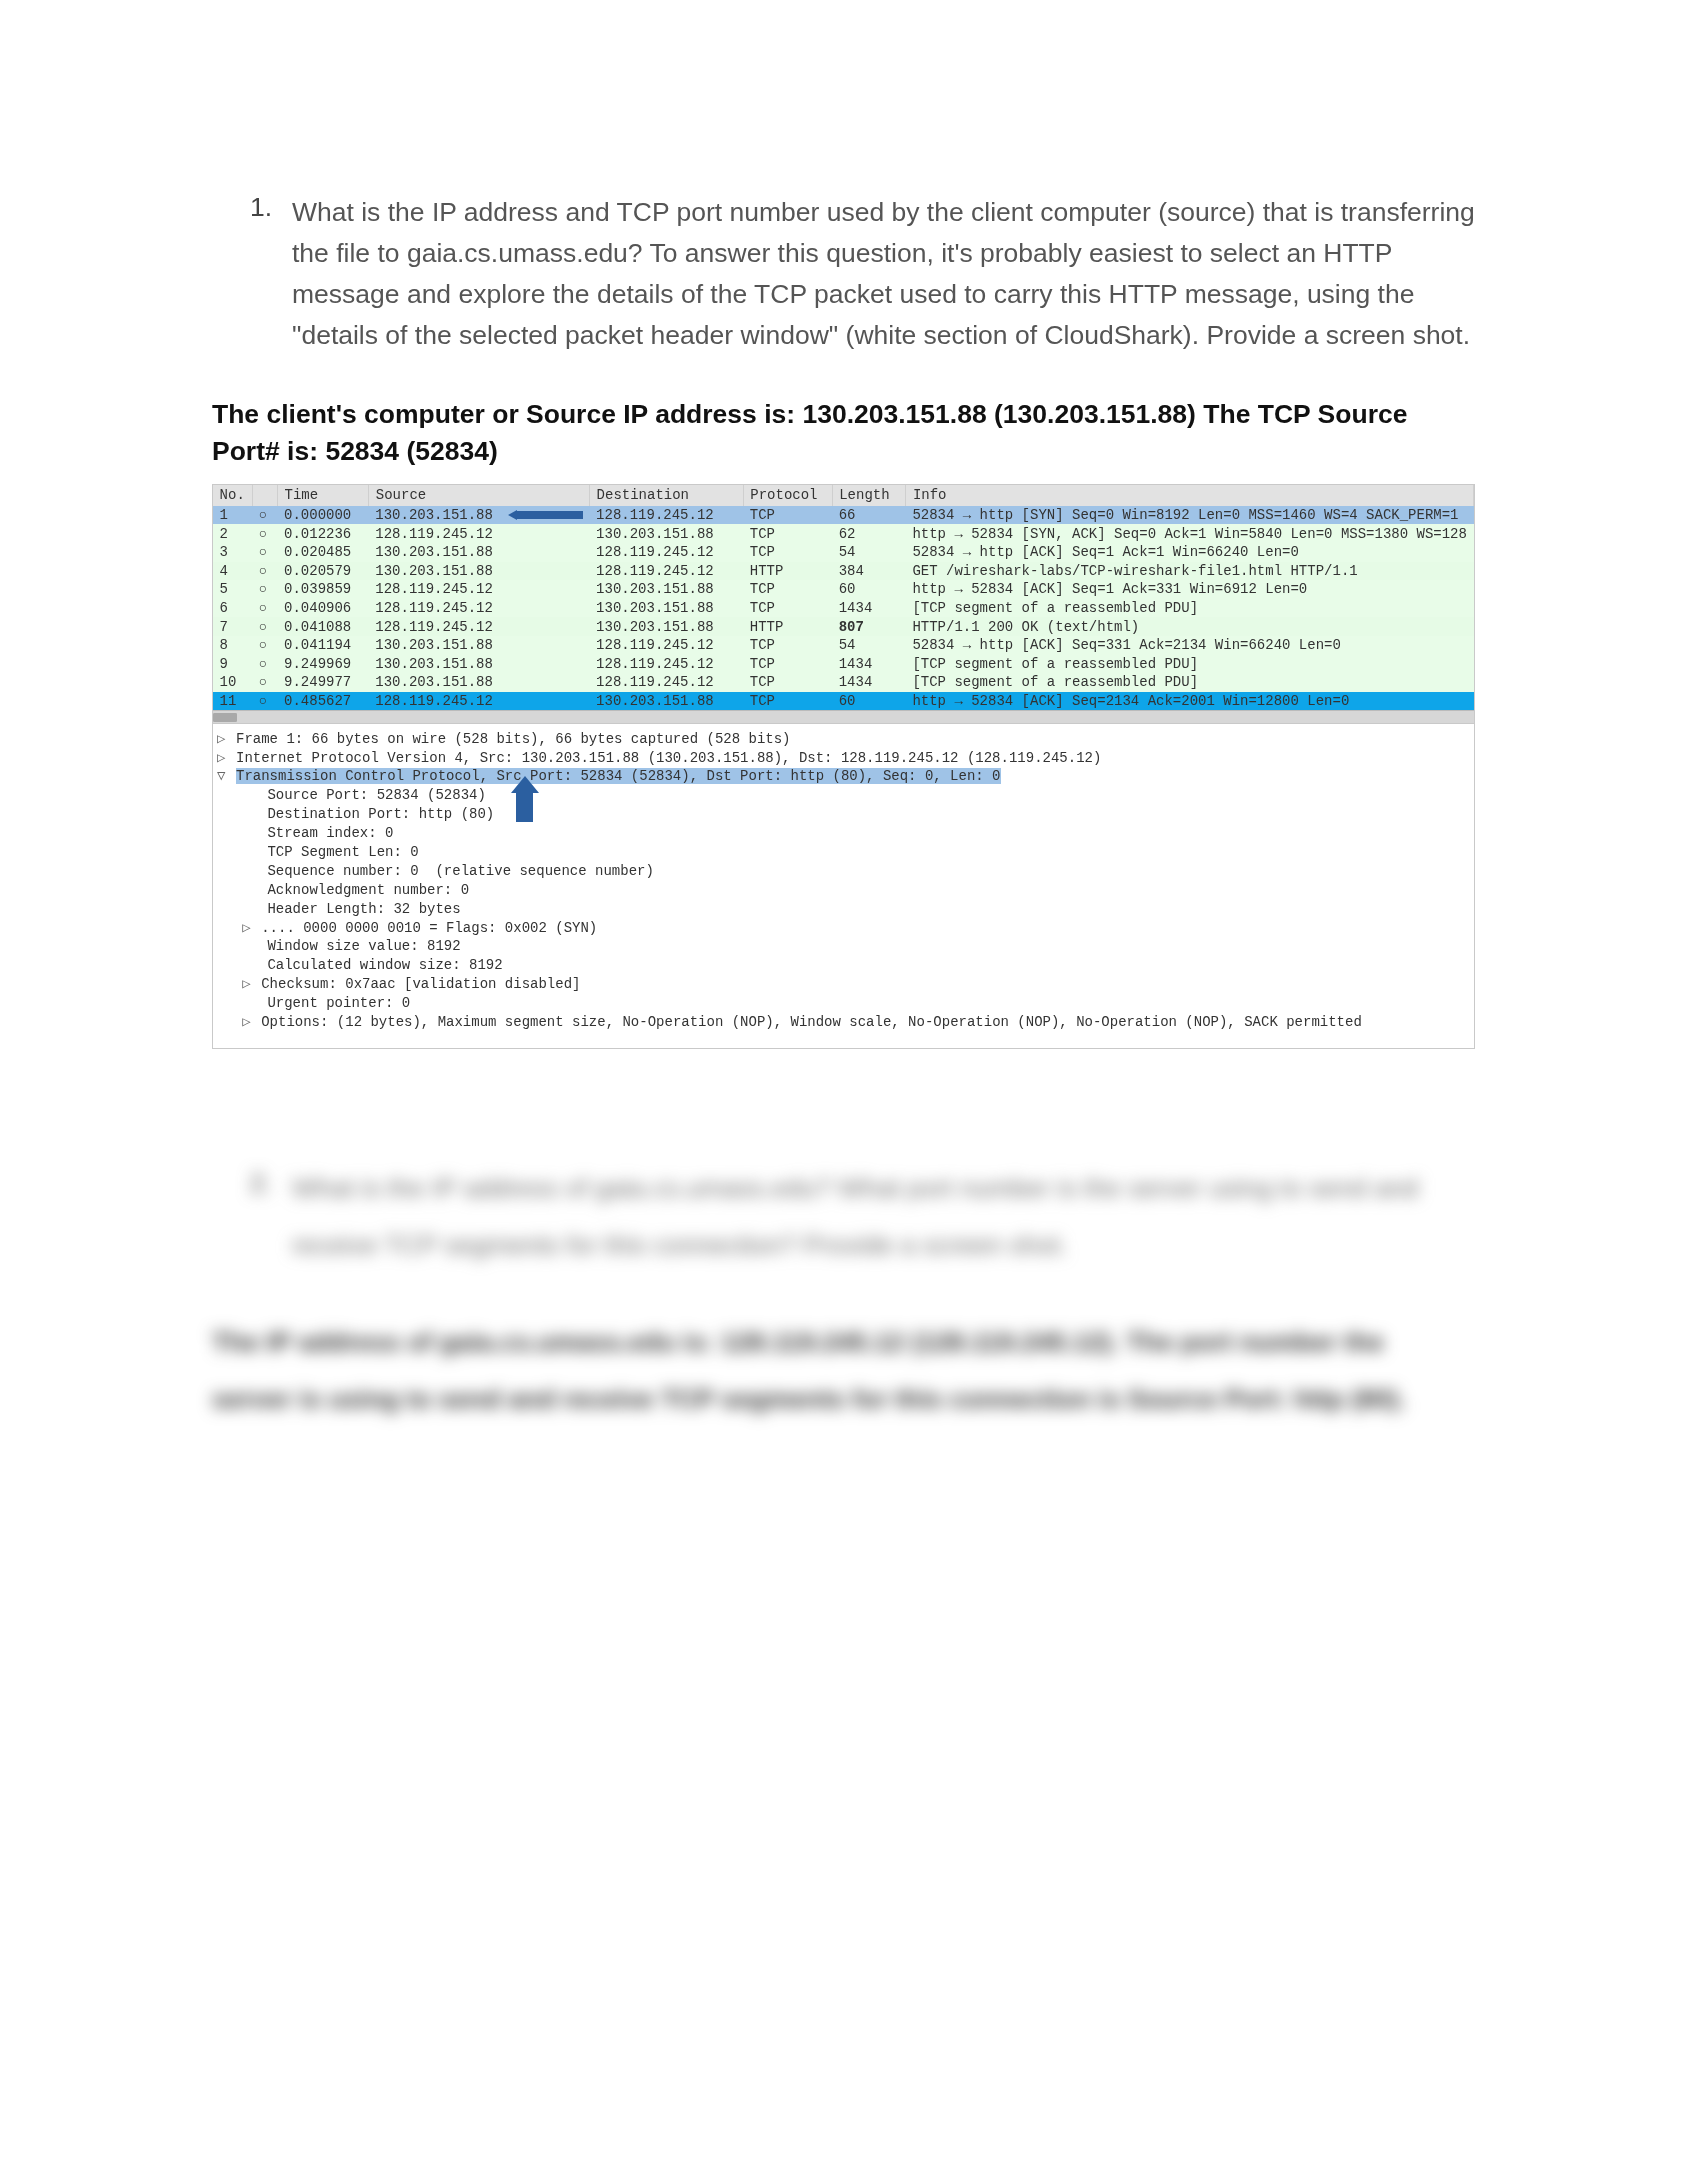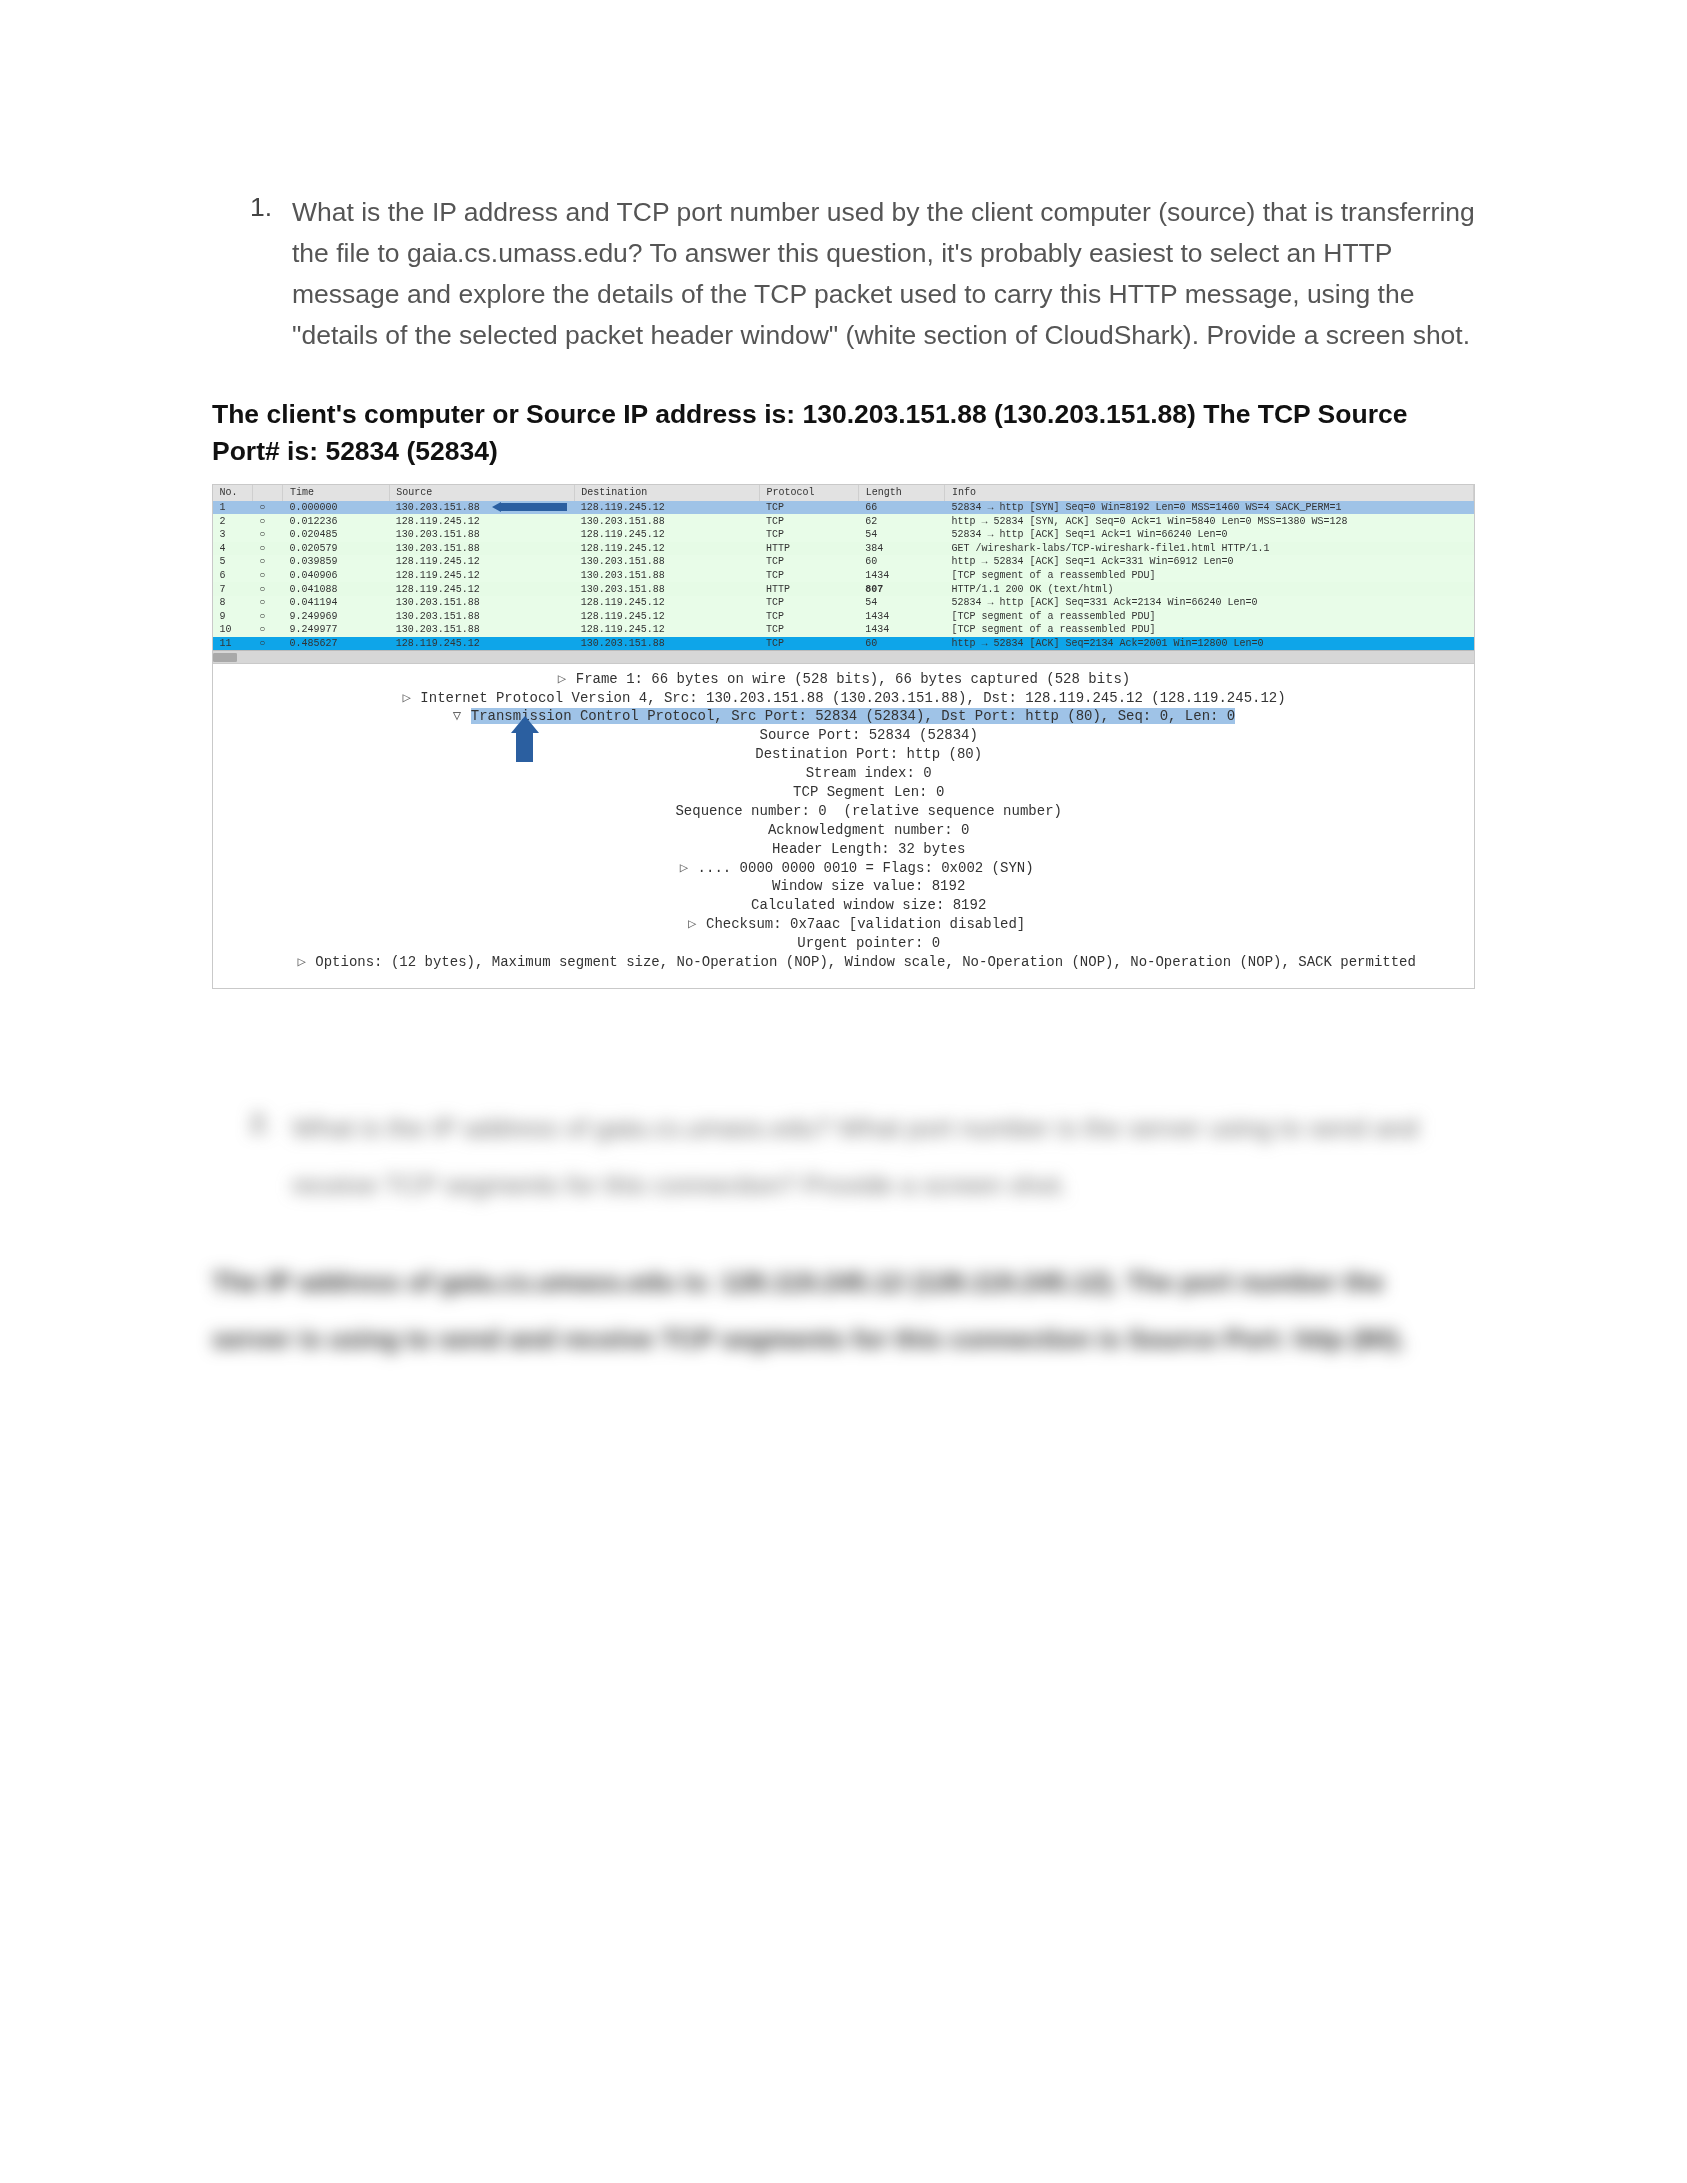--- a/index.html
+++ b/index.html
@@ -34,21 +34,21 @@
   .answer {
     font-size: 26.5px;
     font-weight: bold;
     color: #111;
     margin: 0 0 13.2px 0;
     line-height: 1.4;
   }
   
   .ws {
     font-family: Consolas, "Courier New", monospace;
-    font-size: 10px;
+    font-size: 14px;
     background: #f0f0f0;
     border: 0.7px solid #c9c9c9;
   }
   .ws table {
     border-collapse: collapse;
     width: 100%;
   }
   .ws th {
     background: #e2e2e2;
     text-align: left;
@@ -99,21 +99,21 @@
     font-family: Consolas, "Courier New", monospace;
     font-size: 14px;
     background:#ffffff;
     border:0.7px solid #c9c9c9;
     border-top:none;
     padding: 5.3px 4px 16px 4px;
     line-height:1.35;
     color:#333;
     position: relative;
   }
-  .details .d-line { white-space: pre; text-align: center; }
+  .details .d-line { white-space: pre; }
   .tri { display:inline-block; width:10.6px; color:#666; }
   .tri-open::before  { content:"▷"; }
   .tri-down::before  { content:"▽"; }
   .hl { background:#9fc3e7; }
   .up-arrow {
     position:absolute;
     left: 298px;
     top: 52px;
   }
   .up-arrow .shaft {

